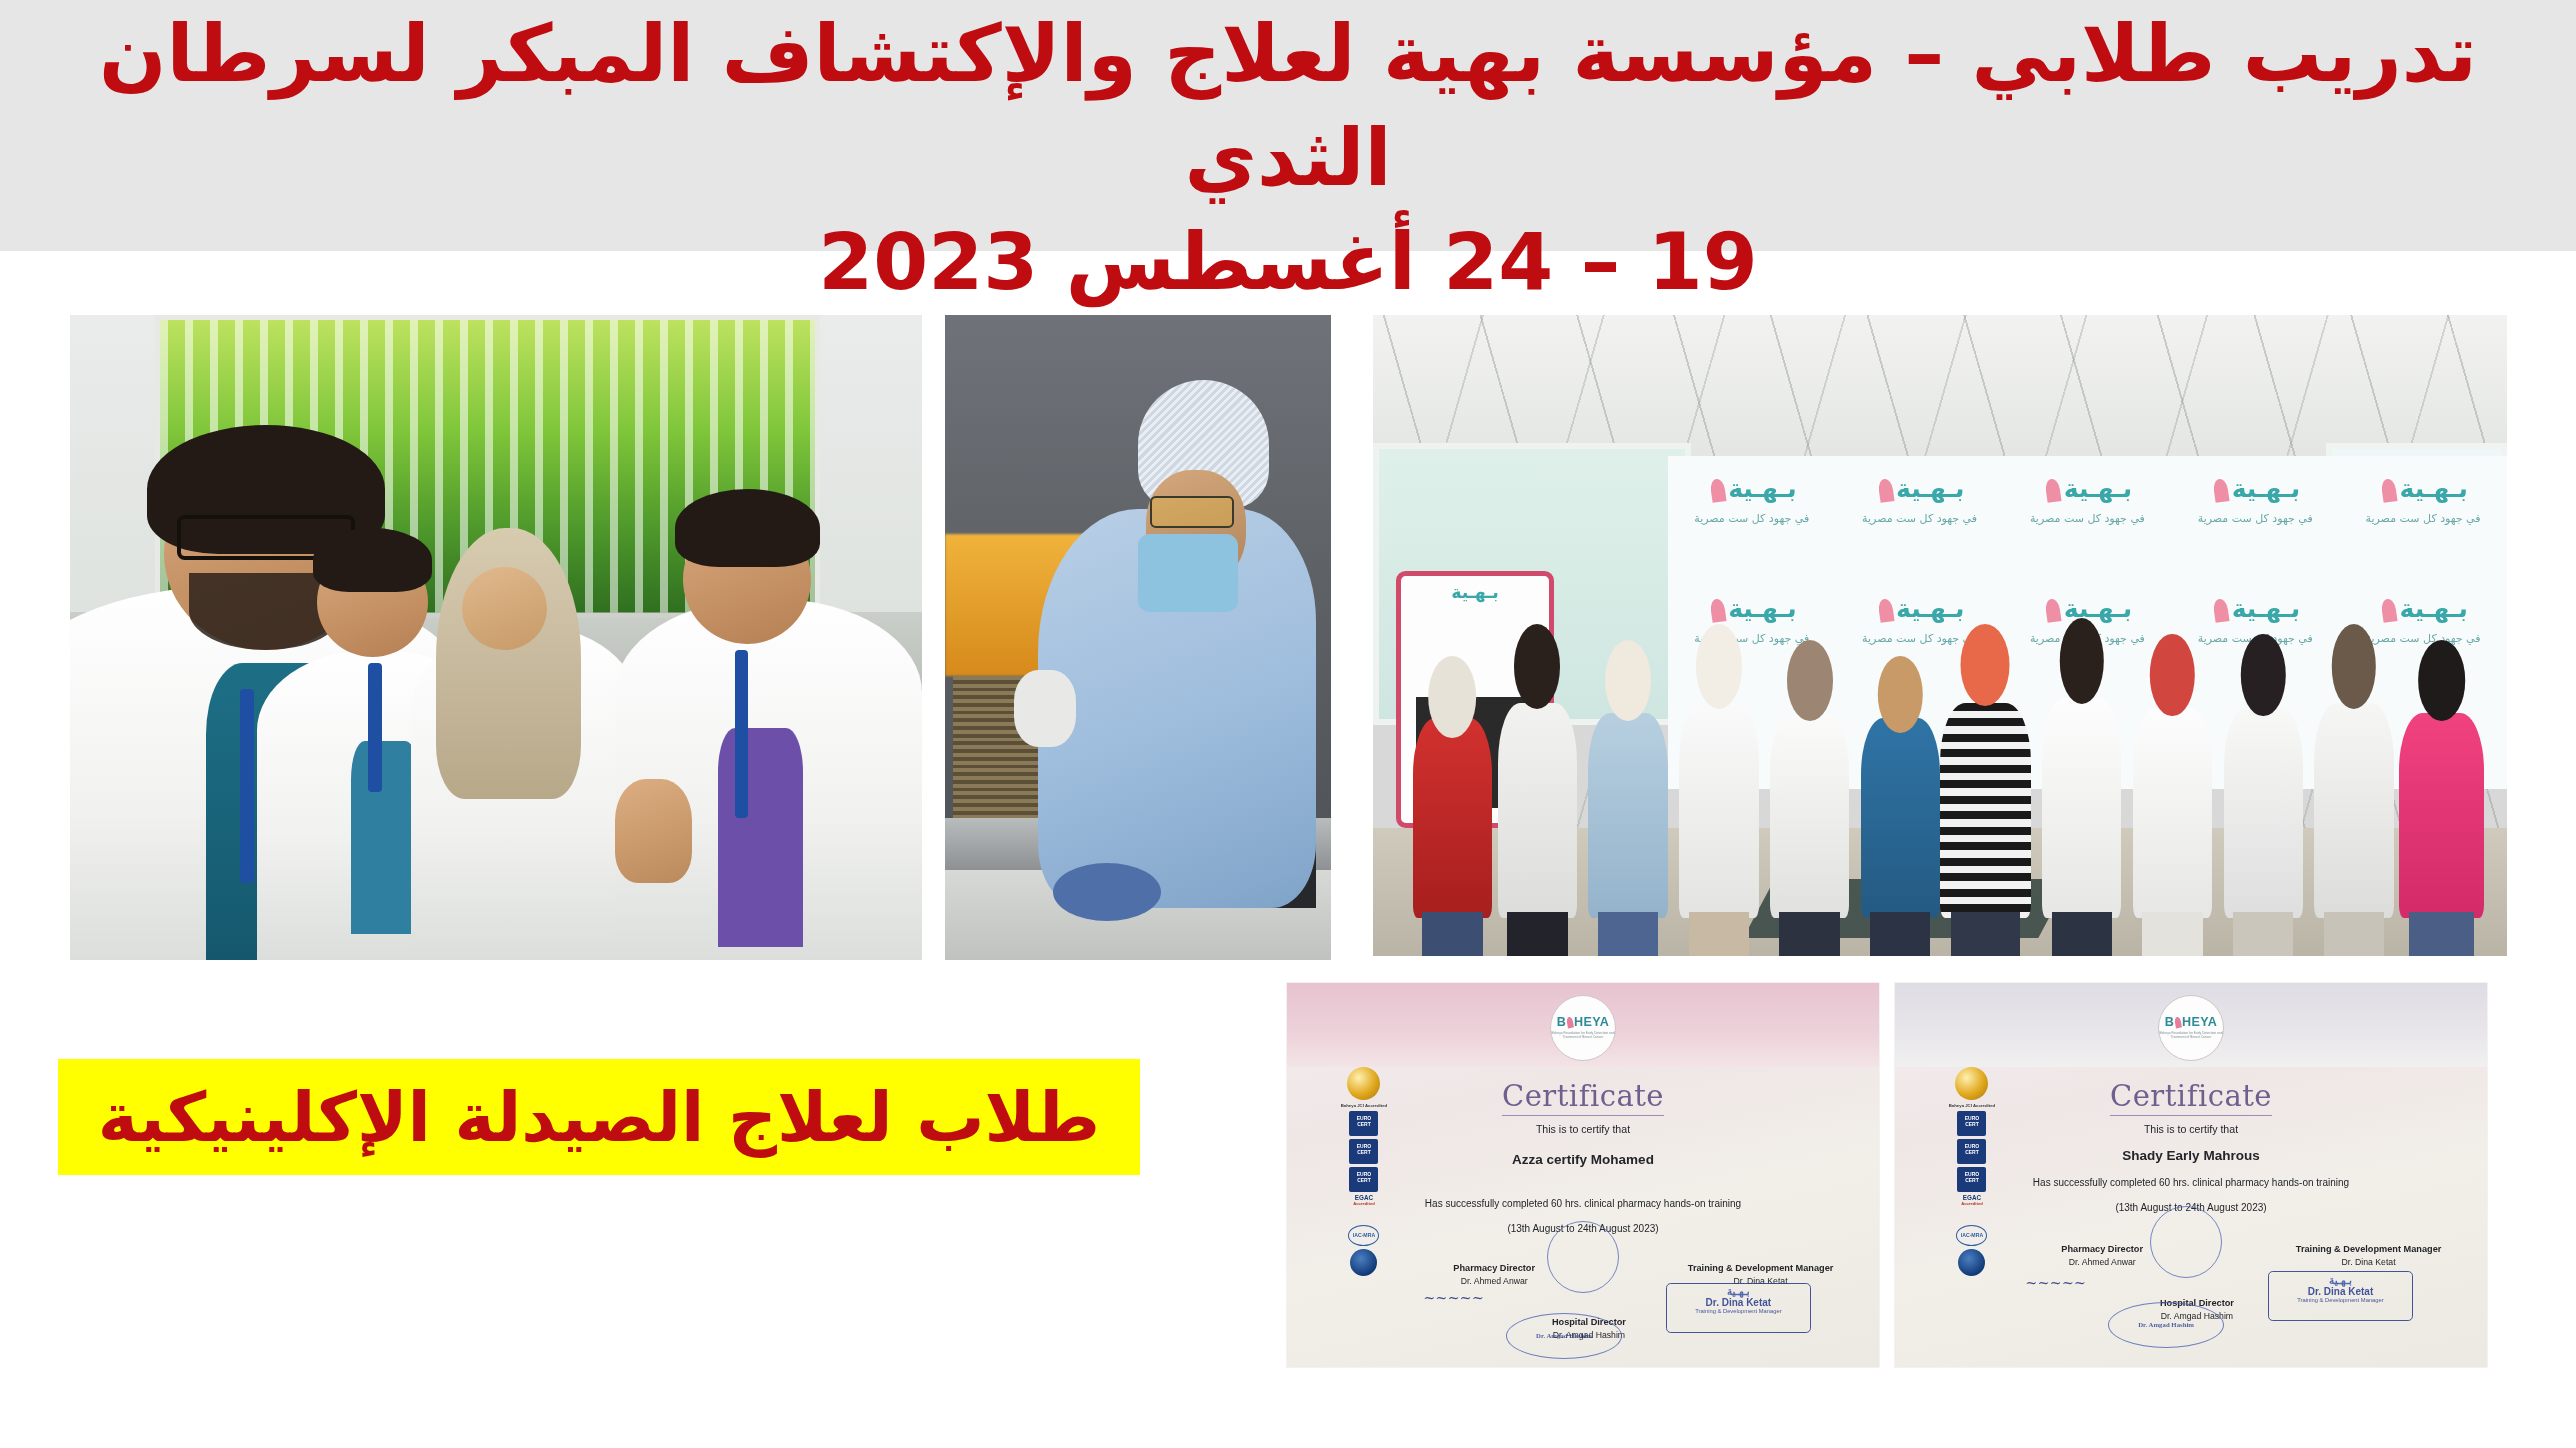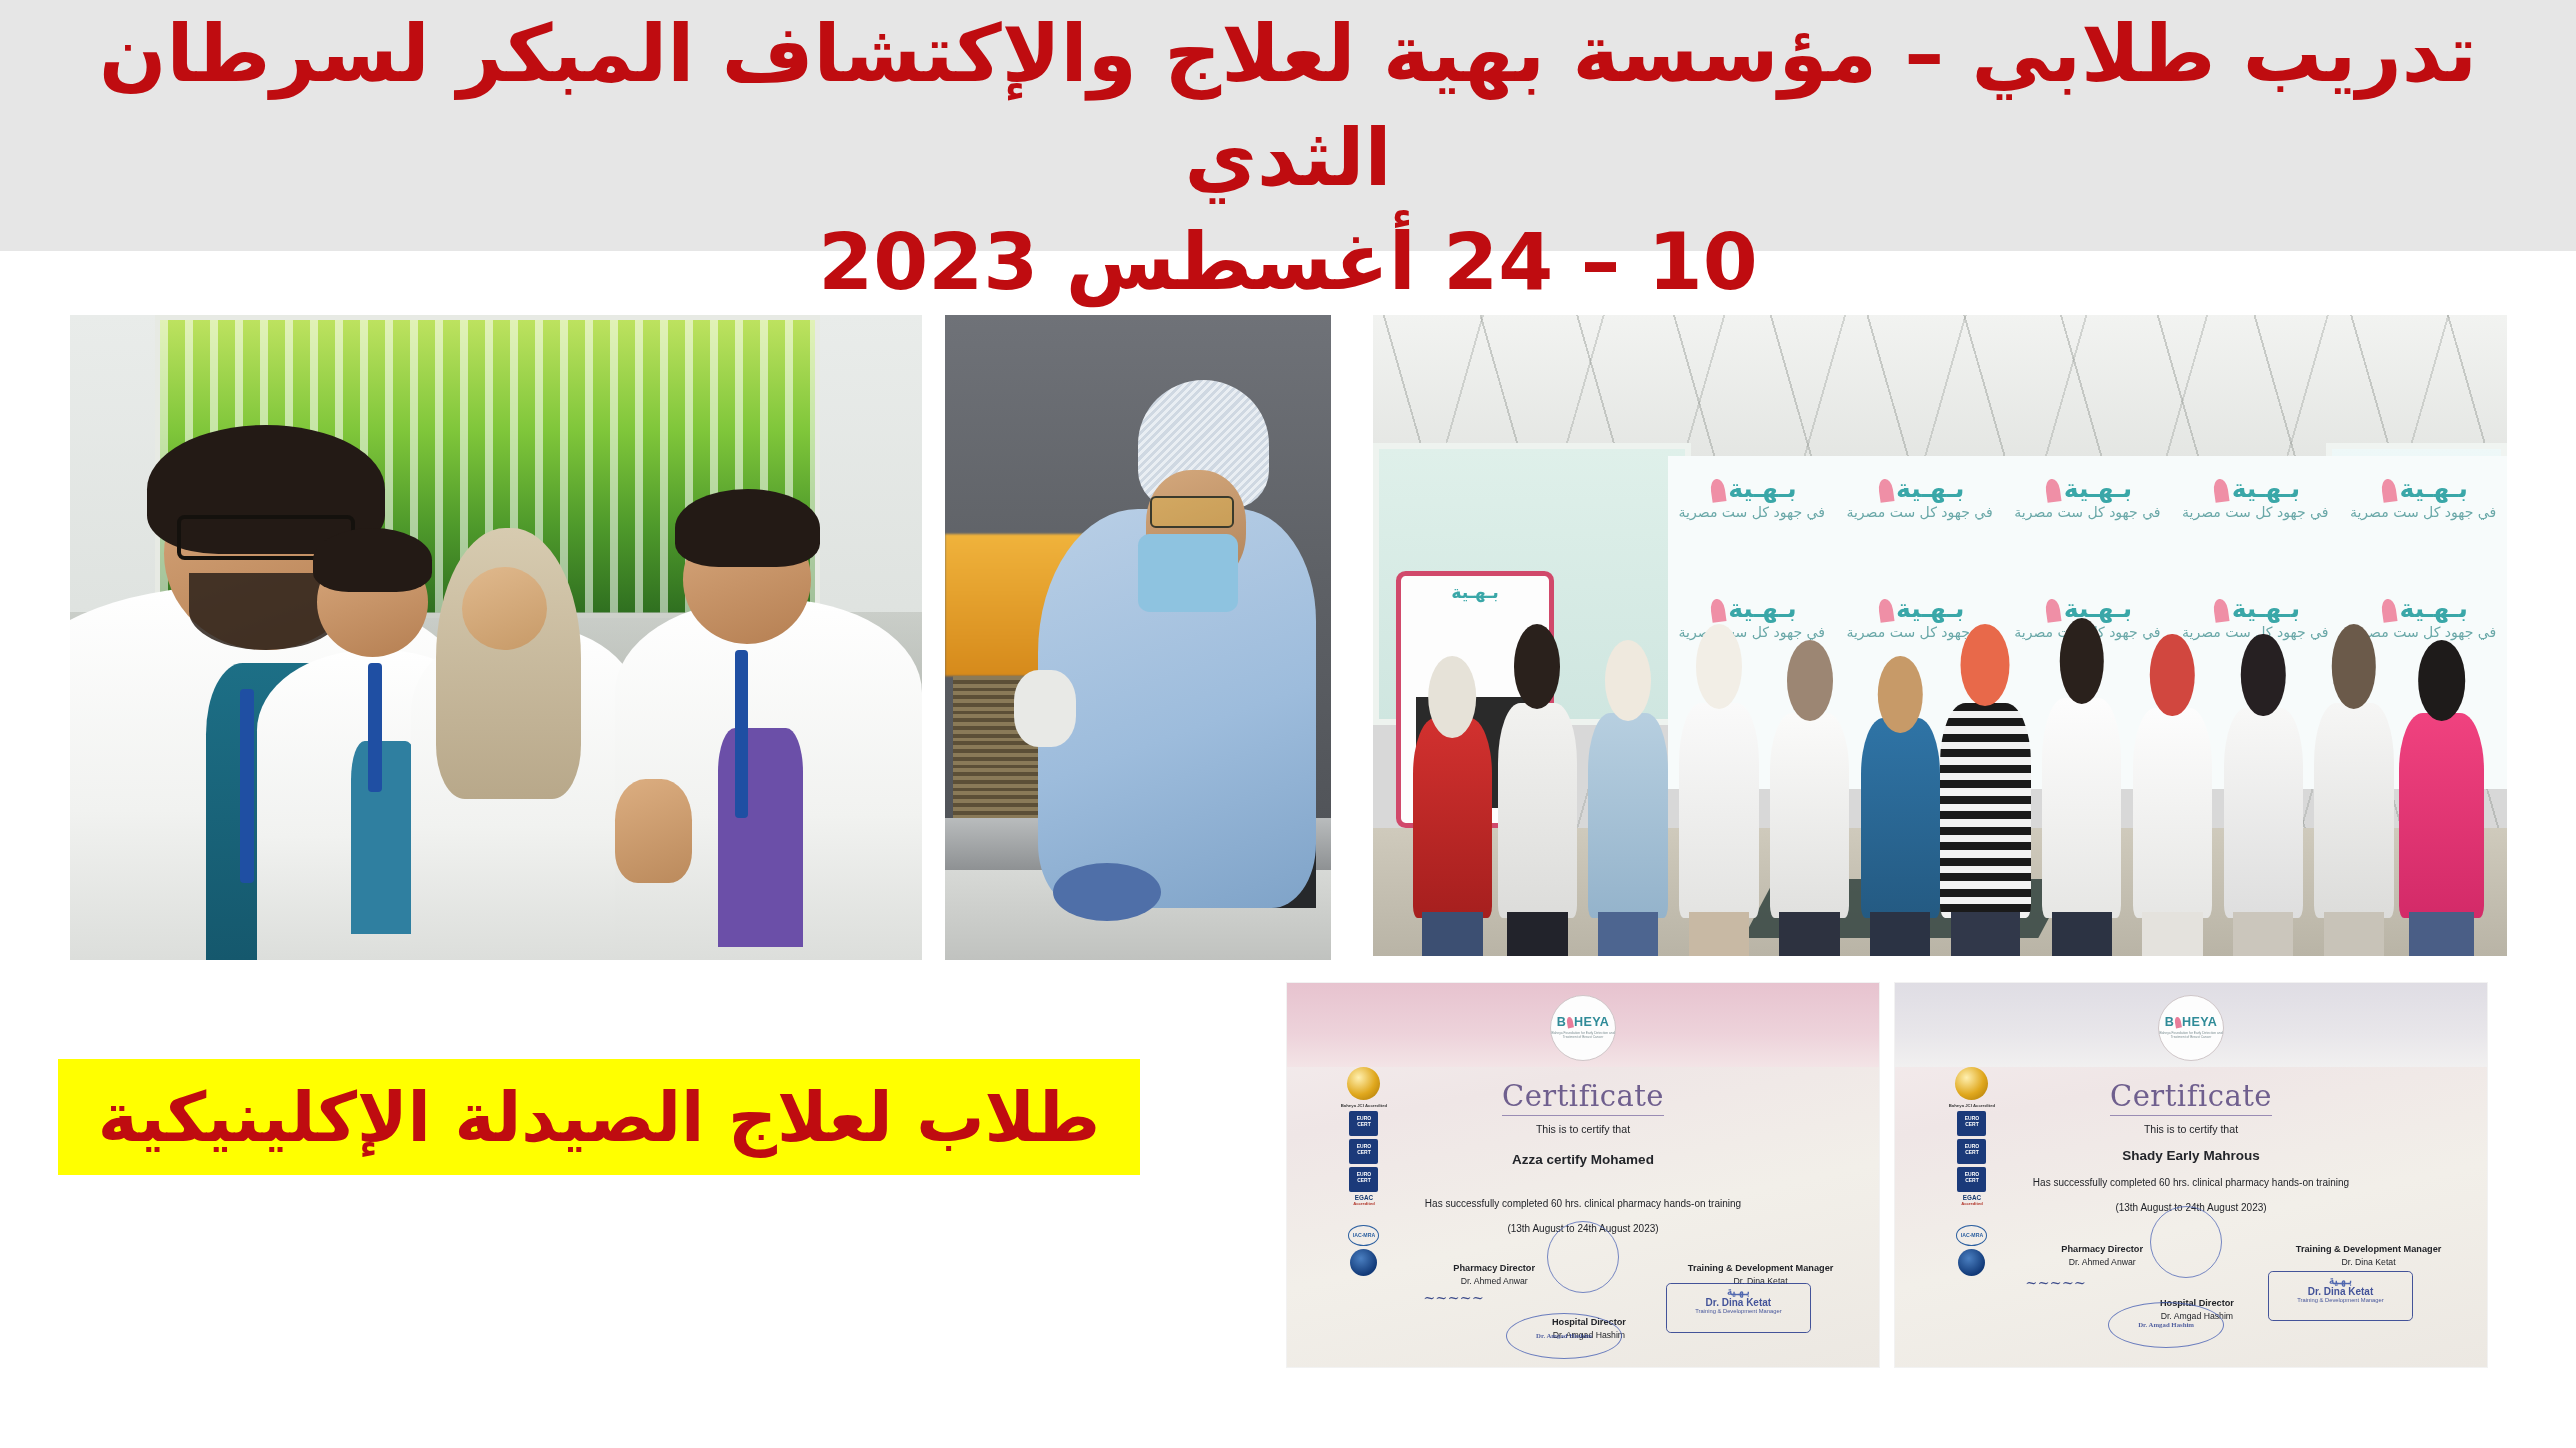--- a/index.html
+++ b/index.html
@@ -199,21 +199,21 @@
   #photo-group-banner .blogo {
     text-align:center; color:#3aa7a8; font-size:25px; font-weight:bold;
     font-family:"DejaVu Sans", sans-serif; direction:rtl; line-height:1;
   }
   #photo-group-banner .blogo .ribbon {
     display:inline-block; width:13.5px; height:23px; margin:0 3.9px;
     background:#ef8fa6; border-radius:50% 50% 0 0; transform:rotate(-8deg);
     vertical-align:middle;
   }
   #photo-group-banner .blogo small {
-    display:block; font-size:14px; color:#6aa8a8; font-weight:normal; margin-top:3px;
+    display:block; font-size:11px; color:#6aa8a8; font-weight:normal; margin-top:11px;
   }
   #photo-group-banner .window-left {
     position:absolute; left:0; top:20%; width:28%; height:44%;
     background:linear-gradient(180deg,#dff0ea,#cfe6e0);
     border:6.8px solid #eef3ef; box-sizing:border-box;
   }
   #photo-group-banner .window-right {
     position:absolute; right:0; top:20%; width:16%; height:48%;
     background:linear-gradient(180deg,#eef8f8,#dceeee);
     border:6.8px solid #f0f4f1; box-sizing:border-box;
@@ -377,21 +377,21 @@
   .certificate .ink {
     position:absolute; color:#1d2f7a; font-family:"DejaVu Serif", serif;
     font-style:italic; opacity:.85;
   }
 </style>
 </head>
 <body>
 
 <div id="header-band">
   <div id="slide-title">تدريب طلابي – مؤسسة بهية لعلاج والإكتشاف المبكر لسرطان الثدي
-10 – 24 أغسطس 2023</div>
+19 – 24 أغسطس 2023</div>
 </div>
 
 <div class="photo" id="photo-lab-selfie">
   <div class="inner">
     <div class="bg"></div>
     <div class="window"></div>
     <div class="deskline"></div>
 
     <div class="coat pA-coat"></div>
     <div class="pA-shirt"></div>

